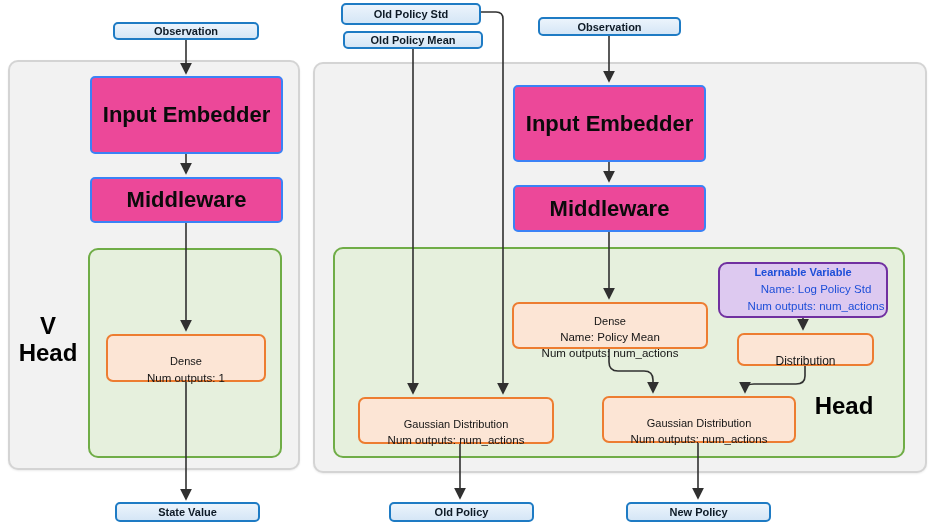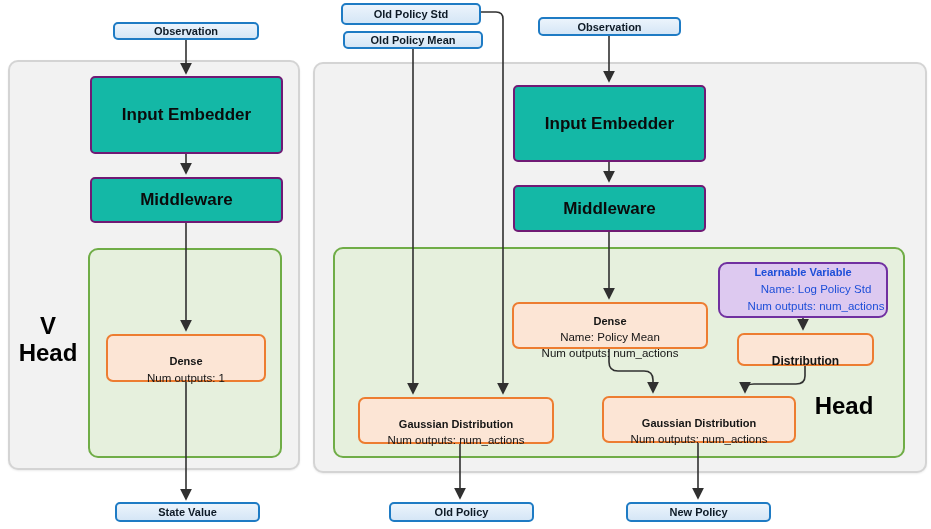--- a/index.html
+++ b/index.html
@@ -19,31 +19,31 @@
   }
   
   .io-box {
     position:absolute; background:linear-gradient(180deg,#ecf4fc 0%,#d5e6f6 100%);
     border:2px solid #1e7bc4; border-radius:5px;
     display:flex; align-items:center; justify-content:center;
     font-size:11px; font-weight:bold; color:#0d1a26; white-space:nowrap;
   }
   
   .process-box {
-    position:absolute; background:#14b8a6; border:2px solid #701a75; border-radius:5px;
+    position:absolute; background:#ec4899; border:2px solid #3b82f6; border-radius:5px;
     display:flex; align-items:center; justify-content:center;
-    font-size:17px; font-weight:bold; color:#0b0b0b; white-space:nowrap;
+    font-size:22px; font-weight:bold; color:#0b0b0b; white-space:nowrap;
   }
   
   .layer-box {
     position:absolute; background:#fce5d5; border:2px solid #ed7d31; border-radius:7px;
     display:flex; flex-direction:column; align-items:center; justify-content:center;
     color:#141414; text-align:center; line-height:1.4;
   }
-  .layer-box .ttl { font-size:11px; font-weight:bold;margin-top:24px; }
+  .layer-box .ttl { font-size:11px; font-weight:normal;margin-top:24px; }
   .layer-box .sub { font-size:11.5px; }
   
   .variable-box {
     position:absolute; background:#ddc9f0; border:2.5px solid #7030a0; border-radius:9px;
     display:flex; flex-direction:column; align-items:center; justify-content:center;
     color:#1d4ed8; text-align:center; line-height:1.45;
   }
   .variable-box .ttl { font-size:11px; font-weight:bold; }
   .variable-box .sub { font-size:11.5px;padding-left:26px; }
   

